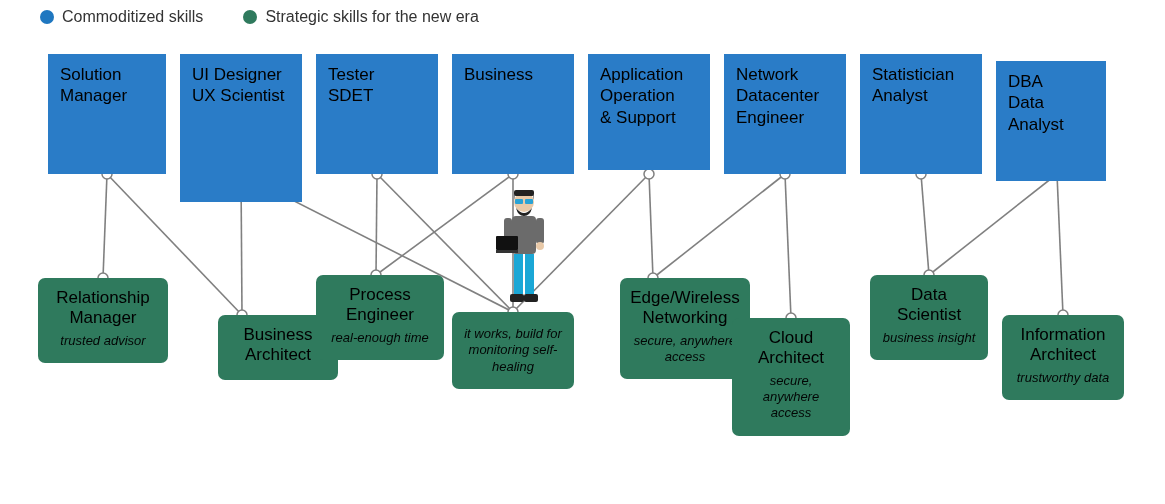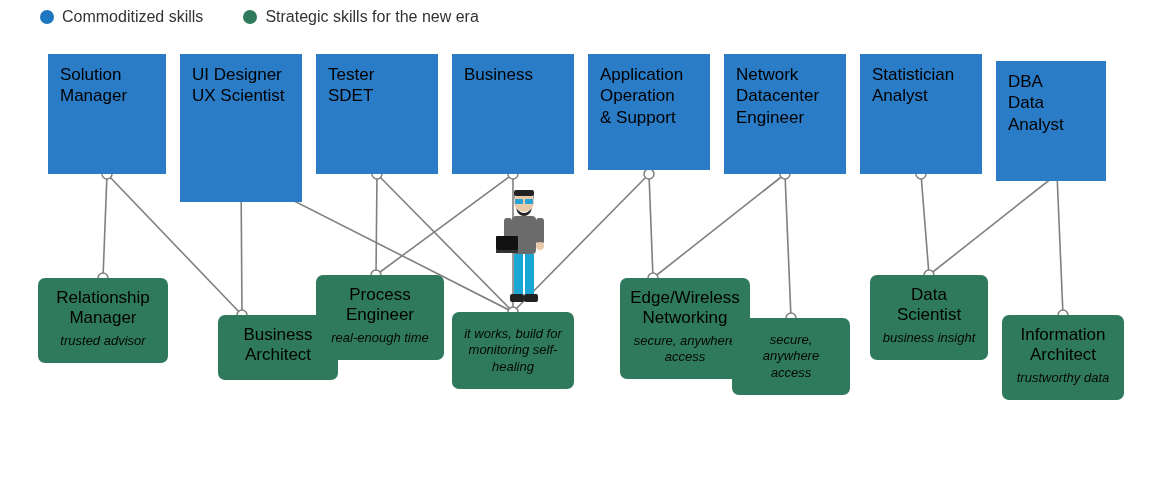--- a/index.html
+++ b/index.html
@@ -172,20 +172,21 @@
       <span class="sub">real-enough time</span>
     </div>
     <div class="box box-green" style="left: 452px; top: 312px; width: 122px;">
       <span class="sub">it works, build for monitoring self-healing</span>
     </div>
     <div class="box box-green" style="left: 620px; top: 278px; width: 130px;">
       <span class="title">Edge/Wireless Networking</span>
       <span class="sub">secure, anywhere access</span>
     </div>
     <div class="box box-green" style="left: 732px; top: 318px; width: 118px;">
+      <span class="title">Cloud Architect</span>
       <span class="sub">secure, anywhere access</span>
     </div>
     <div class="box box-green" style="left: 870px; top: 275px; width: 118px;">
       <span class="title">Data Scientist</span>
       <span class="sub">business insight</span>
     </div>
     <div class="box box-green" style="left: 1002px; top: 315px; width: 122px;">
       <span class="title">Information Architect</span>
       <span class="sub">trustworthy data</span>
     </div>

